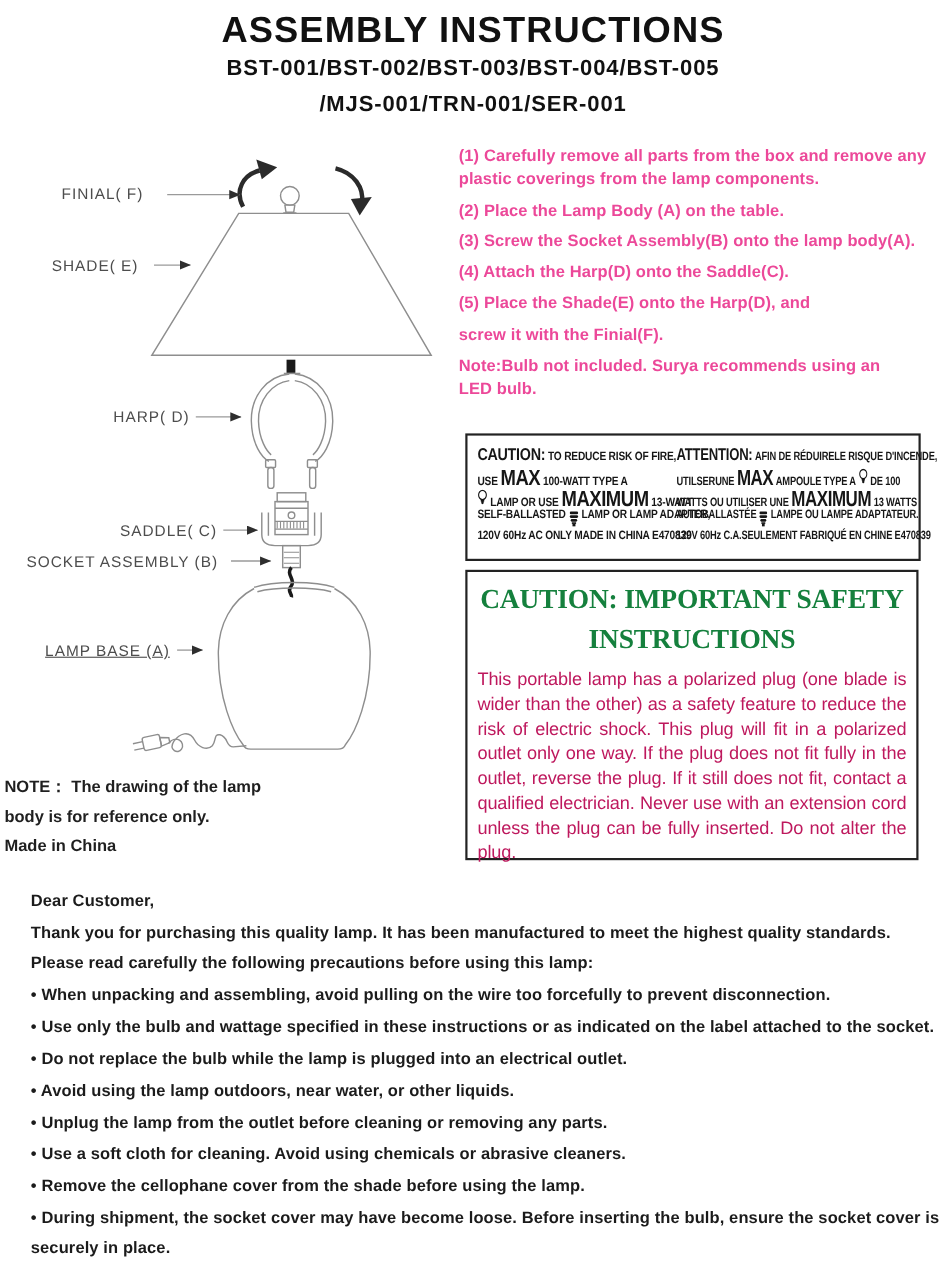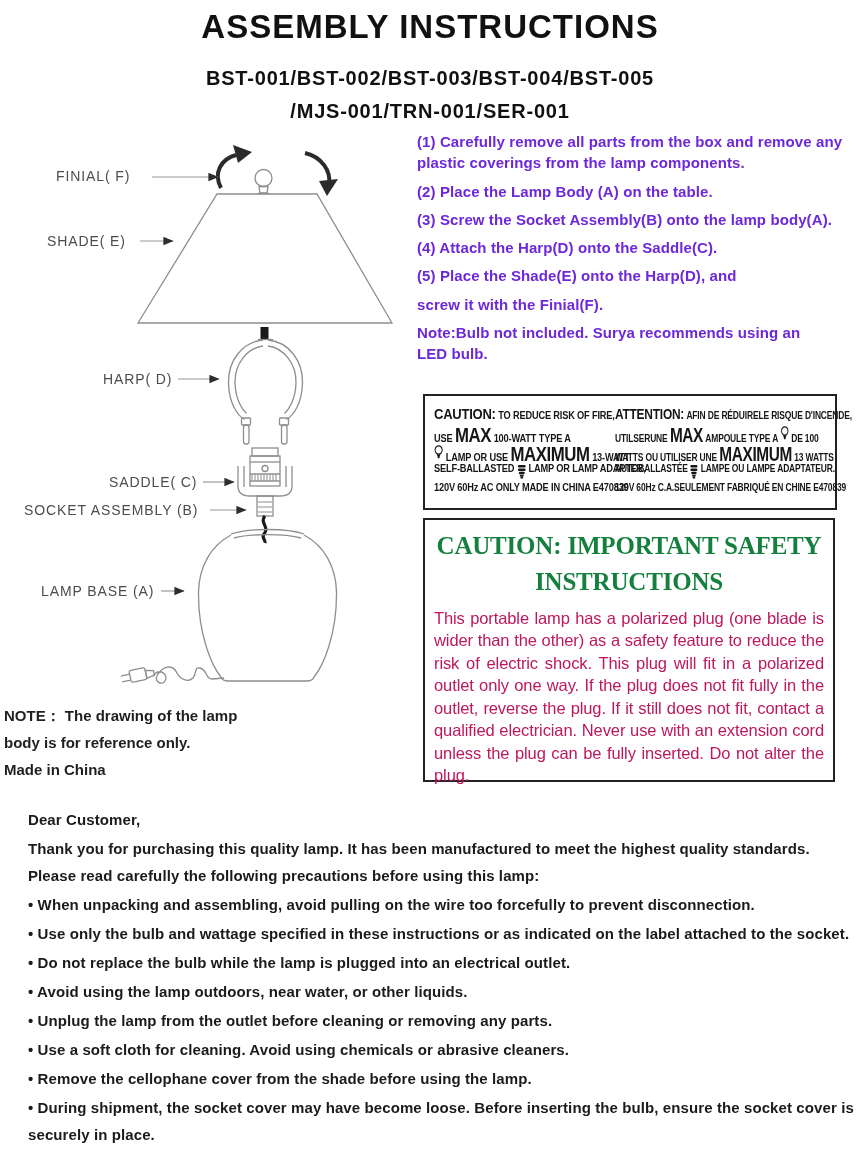--- a/index.html
+++ b/index.html
@@ -1,27 +1,27 @@
 <!DOCTYPE html>
 <html><head>
 <meta charset="utf-8">
 <style>
   html,body{margin:0;padding:0;background:#e8e8e8;}
   .page{position:relative;width:860px;height:1171px;background:#ffffff;margin:0 auto;
         font-family:"Liberation Sans",sans-serif;color:#1b1b1b;overflow:hidden;}
 
   
   .hdr{position:absolute;left:0;top:4px;width:860px;text-align:center;}
-  .hdr h1{margin:4px 0 16px;font-size:33px;font-weight:700;letter-spacing:1px;color:#111;}
+  .hdr h1{margin:4px 0 0;font-size:33px;font-weight:700;letter-spacing:1px;color:#111;}
   .models{font-size:20px;font-weight:700;letter-spacing:.8px;line-height:33px;color:#111;}
   .models.first{}
 
   
   .steps{position:absolute;left:417px;top:131px;width:432px;}
-  .steps p{margin:0 0 7px;font-size:15px;line-height:1.42;font-weight:700;letter-spacing:.1px;color:#6d28d9;}
+  .steps p{margin:0 0 7px;font-size:15px;line-height:1.42;font-weight:700;letter-spacing:.1px;color:#ec4899;}
   .steps p.note-p{max-width:414px;}
 
   
   .diagram{position:absolute;left:0;top:130px;width:420px;height:575px;}
   .diagram svg{position:absolute;left:0;top:0;}
   .dlabel{position:absolute;font-size:14px;letter-spacing:.9px;color:#4d4d4d;white-space:nowrap;font-weight:400;}
 
   
   .cbox{position:absolute;left:423px;top:394px;width:414px;height:116px;border:2px solid #222;box-sizing:border-box;background:#fff;}
   .ccol{position:absolute;top:9px;transform-origin:0 0;}
@@ -137,21 +137,21 @@
         <line x1="210" y1="380" x2="246" y2="380" marker-end="url(#ah)"></line>
         <line x1="161" y1="461" x2="184" y2="461" marker-end="url(#ah)"></line>
       </g>
     </svg>
 
     <div class="dlabel" style="left:56px;top:38px;">FINIAL( F)</div>
     <div class="dlabel" style="left:47px;top:103px;">SHADE( E)</div>
     <div class="dlabel" style="left:103px;top:241px;">HARP( D)</div>
     <div class="dlabel" style="left:109px;top:344px;">SADDLE( C)</div>
     <div class="dlabel" style="left:24px;top:372px;">SOCKET ASSEMBLY (B)</div>
-    <div class="dlabel" style="left:41px;top:453px;">LAMP BASE (A)</div>
+    <div class="dlabel" style="left:41px;top:453px;text-decoration:underline;">LAMP BASE (A)</div>
   </div>
 
   <div class="steps">
     <p>(1) Carefully remove all parts from the box and remove any plastic coverings from the lamp components.</p>
     <p>(2) Place the Lamp Body (A) on the table.</p>
     <p>(3) Screw the Socket Assembly(B) onto the lamp body(A).</p>
     <p>(4) Attach the Harp(D) onto the Saddle(C).</p>
     <p>(5) Place the Shade(E) onto the Harp(D), and</p>
     <p>screw it with the Finial(F).</p>
     <p class="note-p">Note:Bulb not included. Surya recommends using an LED bulb.</p>

